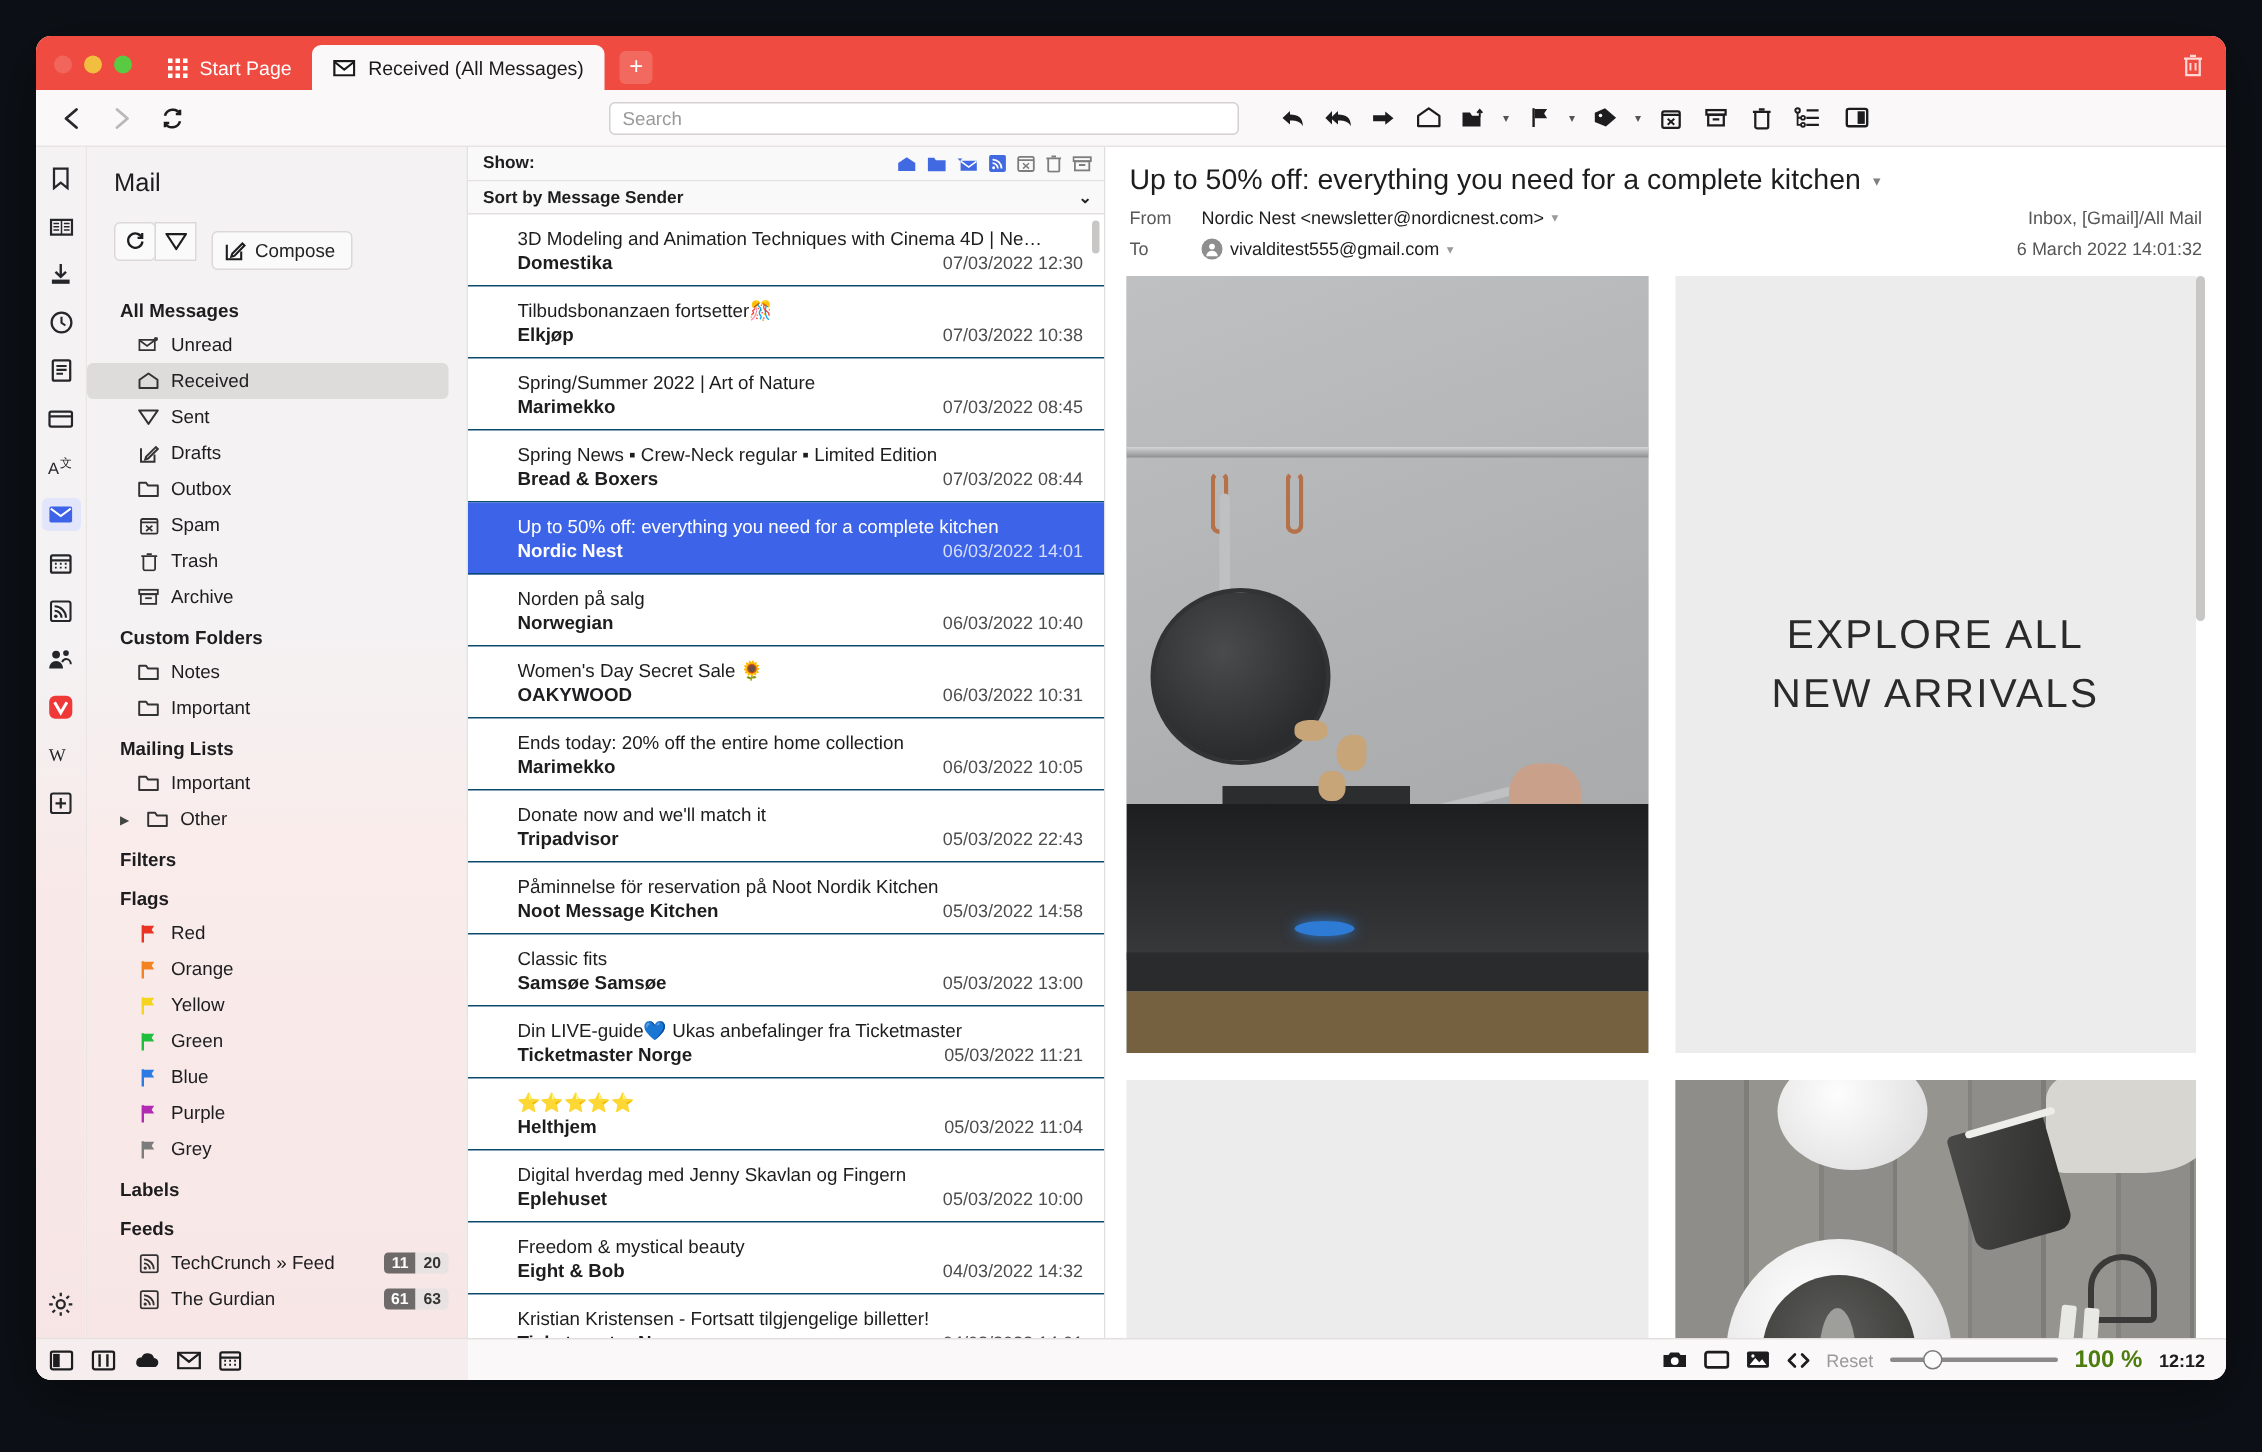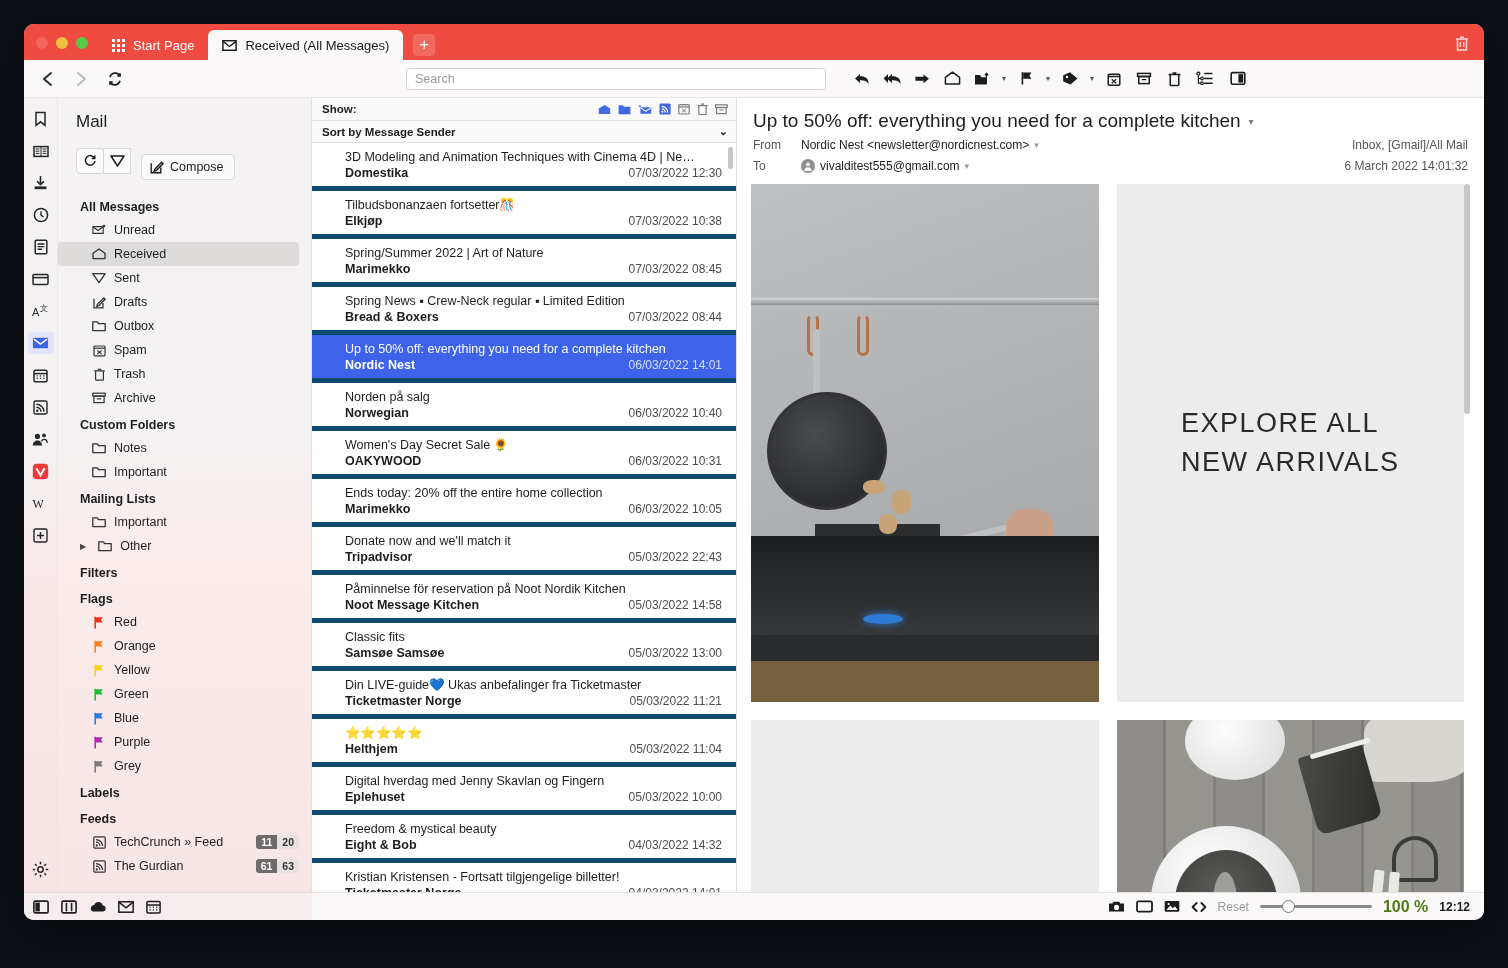--- a/index.html
+++ b/index.html
@@ -135,21 +135,21 @@
   .si { font-size: 12px; color:#4169E1; line-height:1; }
   .si.off { color:#7D7D7D; }
   .sortbar {
     height: 22px; display:flex; align-items:center; padding: 0 8px 0 10px;
     font-size: 11.5px; font-weight:bold; color:#1d1d1f; border-bottom:1px solid #E4E0E0;
     background:#FAF9F9;
   }
   .sortbar .chev { margin-left:auto; font-size:11px; color:#222; }
   .rows { flex:1; overflow:hidden; position:relative; }
   .row {
-    height: 48px; padding: 5px 14px 5px 33px; border-bottom:5px solid #0c4a6e;
+    height: 48px; padding: 5px 14px 5px 33px; border-bottom:1px solid #0c4a6e;
     display:flex; flex-direction:column; justify-content:center; gap:2px;
   }
   .row .subj { font-size: 12.5px; color:#1d1d1f; white-space:nowrap; overflow:hidden; text-overflow:ellipsis; }
   .row .line2 { display:flex; align-items:baseline; }
   .row .sender { font-size: 12.5px; font-weight:bold; color:#1d1d1f; }
   .row .date { margin-left:auto; font-size: 12px; color:#4d4d4d; }
   .row.sel { background:#3C63E8; }
   .row.sel .subj, .row.sel .sender { color:#fff; }
   .row.sel .date { color:#D6DEFB; }
   .vscroll {
@@ -170,21 +170,21 @@
   .mright { margin-left:auto; color:#555; font-size:12px; }
   .avatar {
     width:14px; height:14px; border-radius:50%; background:#8E8E8E; color:#fff;
     font-size:9px; display:flex; align-items:center; justify-content:center;
   }
   .rbody { flex:1; overflow:hidden; padding: 0 14px 0 6px; position:relative; display:flex; }
   .mailcontent { flex:1; display:grid; grid-template-columns: 1fr 1fr; gap: 18px; padding-left:8px; }
   .cell { overflow:hidden; }
   .cell.grey { background:#ECECEC; display:flex; align-items:center; justify-content:center; }
   .explore {
-    font-size: 27px; letter-spacing: 1.5px; color:#2a2a2a; line-height:1.45;
+    font-size: 27px; letter-spacing: 1.5px; color:#2a2a2a; text-align:center; line-height:1.45;
     font-family: "Liberation Sans", sans-serif; font-weight:400;
   }
   .rscroll { width:6px; background:#fff; position:relative; }
   .rscroll i { position:absolute; top:0; left:0; width:6px; height:230px; background:#C9C6C6; border-radius:3px; display:block; }
 
   
   .photo-kitchen { position:relative; background:#B4B5B7; }
   .pk-wall { position:absolute; inset:0; background:linear-gradient(160deg,#BFC0C2 0%,#AEAFB1 55%,#A4A5A7 100%); }
   .pk-rail { position:absolute; left:0; right:0; top:22%; height:7px; background:linear-gradient(#D4D5D7,#8E8F91); }
   .pk-hook { position:absolute; width:12px; height:42px; border:3px solid #B5714A; border-radius:7px; border-top-color:transparent; }

